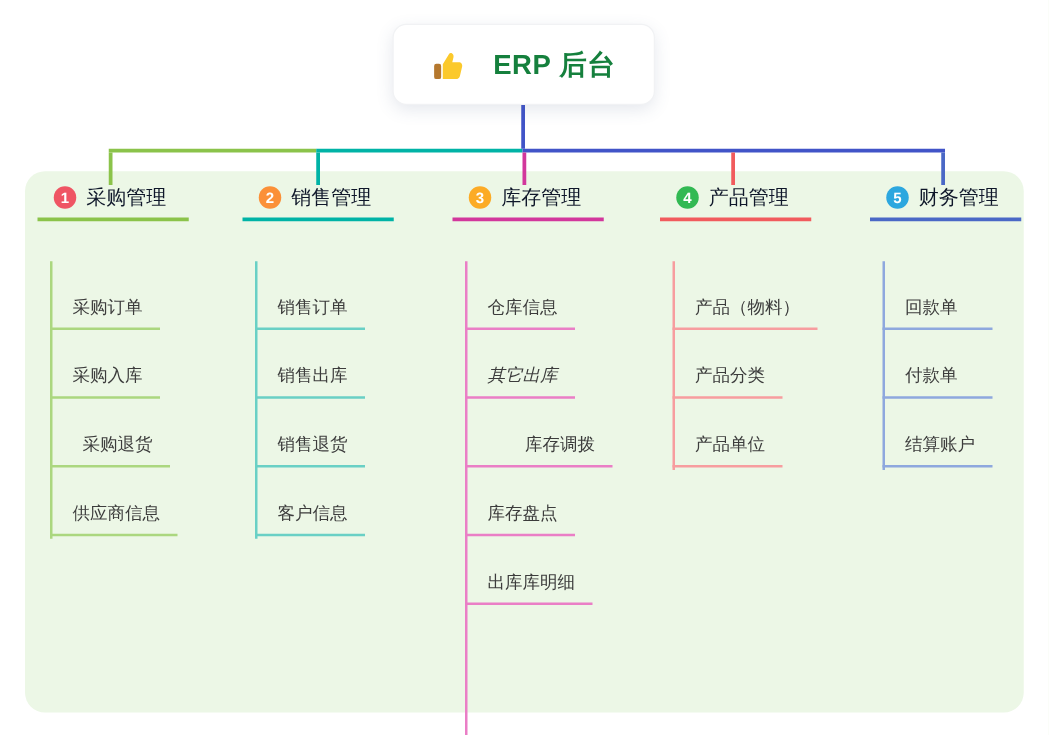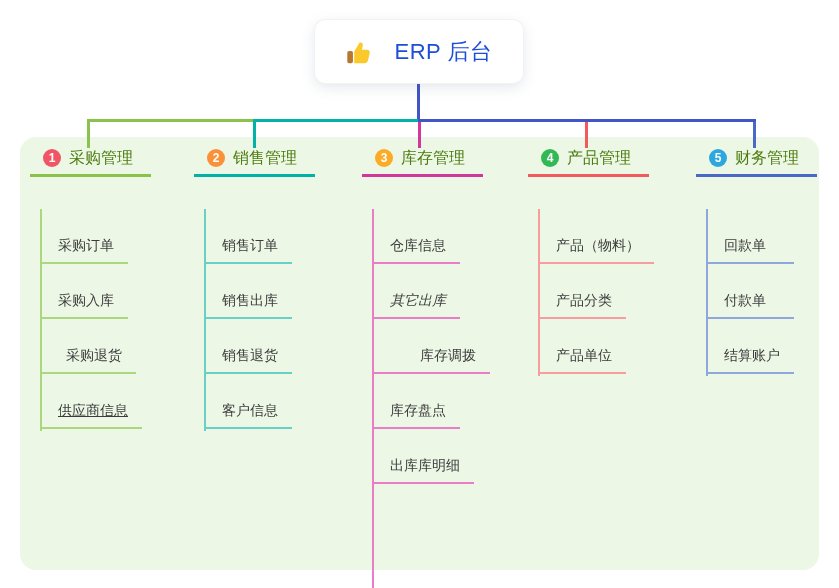--- a/index.html
+++ b/index.html
@@ -12,41 +12,41 @@
   .panel{
     position:absolute;left:20px;top:137px;width:799px;height:433px;
     border-radius:16px;
   }
   
   .root-node{
     position:absolute;left:315px;top:20px;width:208px;height:63px;
     background:#ffffff;border-radius:10px;
     box-shadow:0 0 0 1px #f1f2f4,0 4px 14px rgba(70,90,130,.15);
     display:flex;align-items:center;justify-content:center;gap:23px;
-    font-size:22px;color:#1d4ed8;letter-spacing:.5px;
+    font-size:22px;color:#15803d;letter-spacing:.5px;font-weight:bold;
   }
   .root-icon{width:26px;height:26px;flex:0 0 26px;margin-top:2px;}
   
   .bus{position:absolute;top:119px;height:3px;}
   .drop{position:absolute;width:3px;}
   #root-drop{left:417px;top:83px;height:36px;}
   
   .branch{position:absolute;top:148px;width:170px;}
   .branch-header{
     display:flex;align-items:center;gap:8px;
     box-sizing:border-box;width:121px;height:29px;
     padding:0 0 6px 13px;border-bottom:3px solid;
     cursor:default;
   }
   .badge{
     width:18px;height:18px;border-radius:50%;flex:0 0 18px;
     color:#fff;font-size:12px;line-height:18px;text-align:center;
     font-weight:bold;
   }
-  .branch-label{font-size:16px;color:#4d7c0f;font-weight:500;white-space:nowrap;}
+  .branch-label{font-size:16px;color:#0f172a;font-weight:500;white-space:nowrap;}
   .children{position:relative;margin-left:10px;margin-top:32px;}
   .vline{position:absolute;left:0;top:0;width:2px;}
   .child-row{height:55px;display:flex;align-items:flex-end;}
   .child-node{
     box-sizing:border-box;min-width:88px;white-space:nowrap;
     padding:0 14px 7px 18px;border-bottom:2px solid;
     font-size:14px;color:#3c3c3c;
   }
 </style>
 </head>
@@ -85,21 +85,21 @@
         <div class="child-row">
           <div class="child-node" style="border-bottom-color: rgb(171, 215, 127);">采购订单</div>
         </div>
         <div class="child-row">
           <div class="child-node" style="border-bottom-color: rgb(171, 215, 127);">采购入库</div>
         </div>
         <div class="child-row">
           <div class="child-node" style="border-bottom-color: rgb(171, 215, 127); padding-left: 26px;">采购退货</div>
         </div>
         <div class="child-row">
-          <div class="child-node" style="border-bottom-color: rgb(171, 215, 127); text-decoration: underline;">供应商信息</div>
+          <div class="child-node" style="border-bottom-color: rgb(171, 215, 127);">供应商信息</div>
         </div>
       </div>
     </div>
     <div class="branch" style="left: 194px;">
       <div class="branch-header" style="border-bottom-color: rgb(0, 179, 166);">
         <span class="badge" style="background: rgb(251, 144, 56);">2</span>
         <span class="branch-label">销售管理</span>
       </div>
       <div class="children">
         <div class="vline" style="height: 222px; background: rgb(105, 208, 197);"></div>

